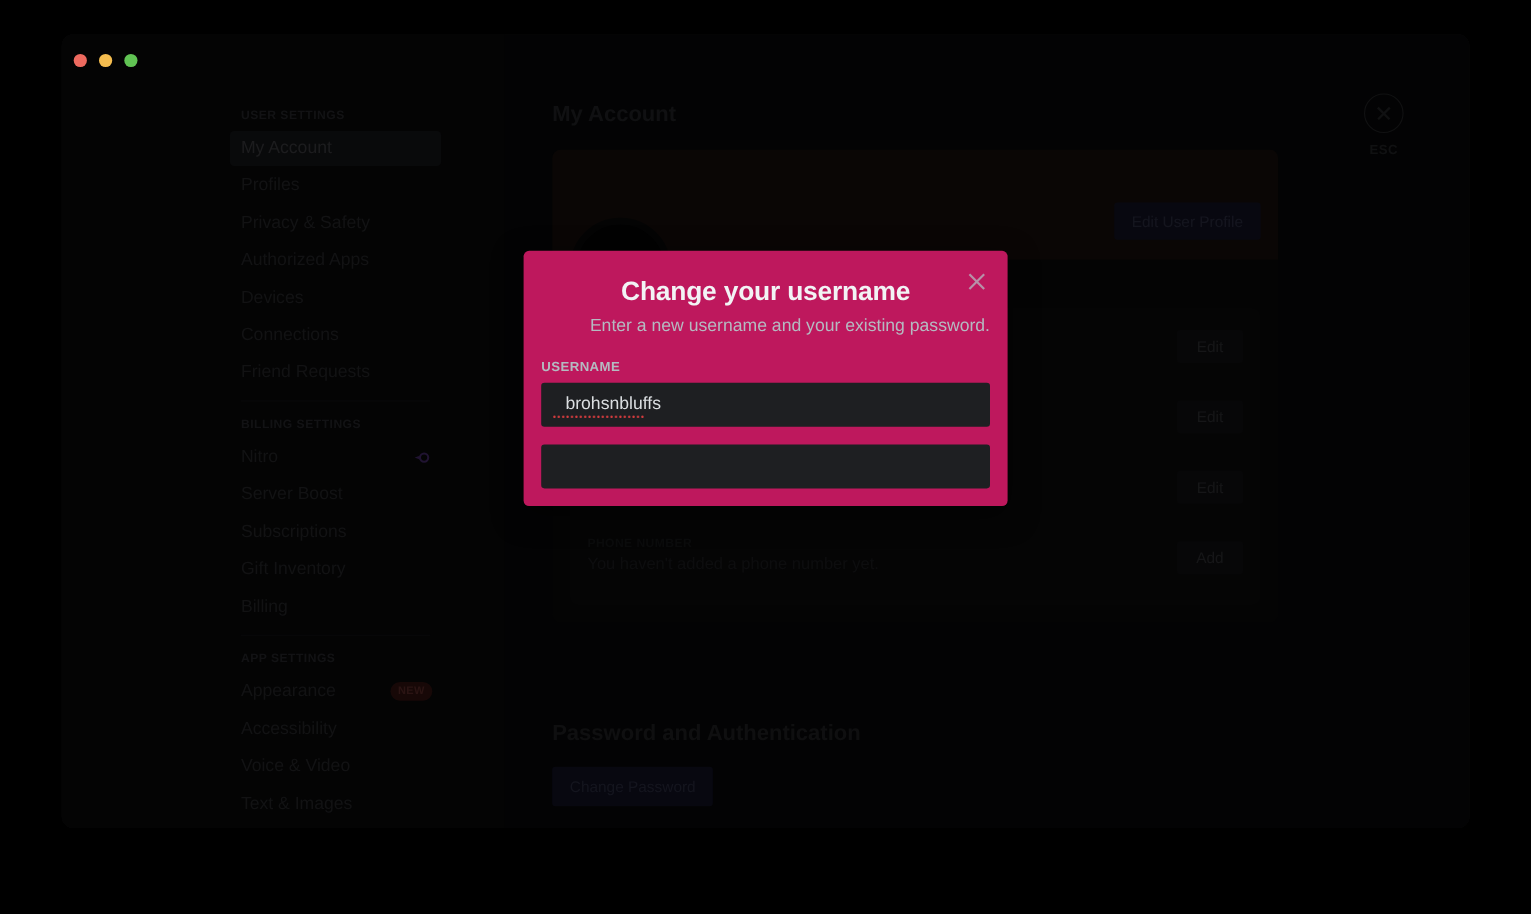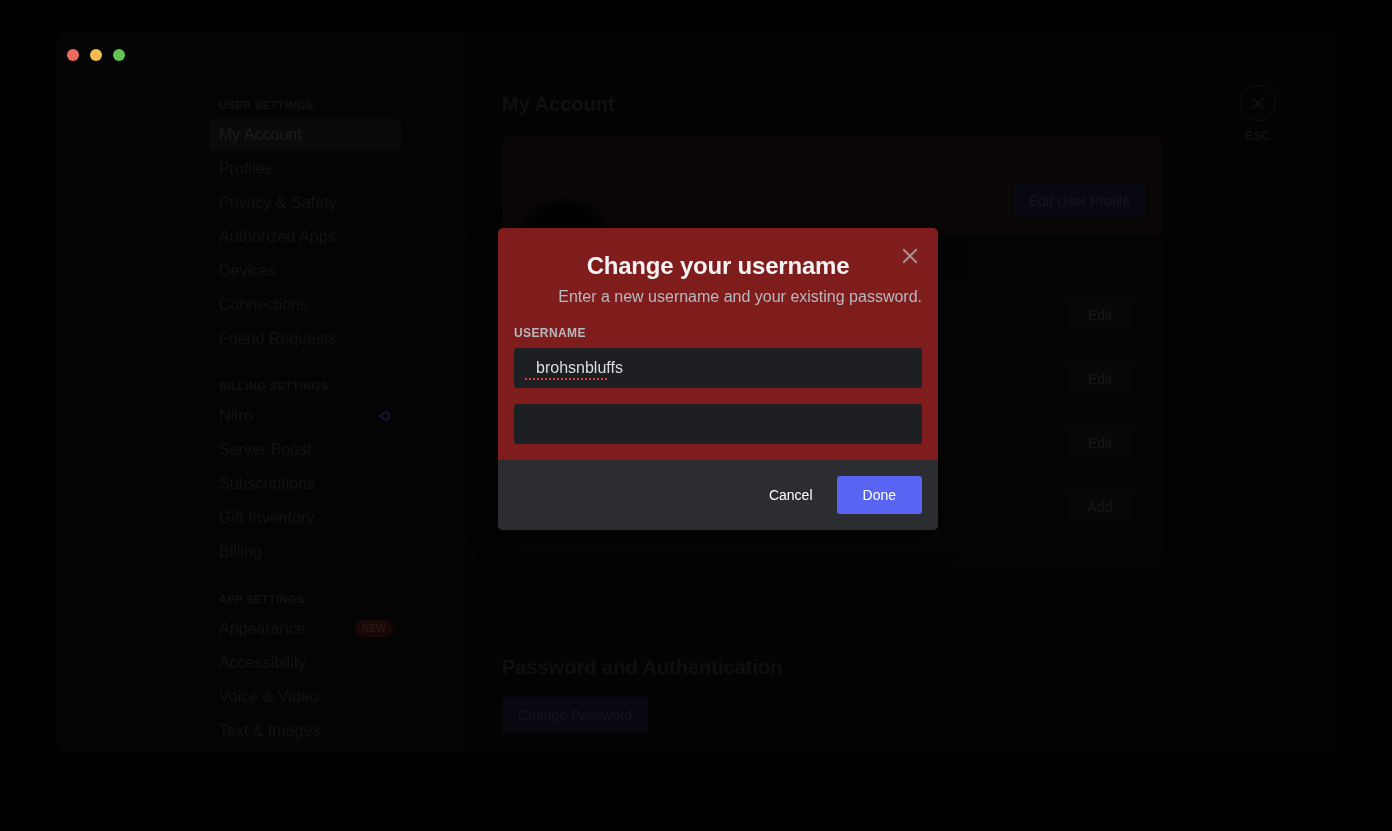--- a/index.html
+++ b/index.html
@@ -254,25 +254,24 @@
     left: 0; top: 0; right: 0; bottom: 0;
     background: rgba(0,0,0,0.60);
     z-index: 40;
   }
   #change-username-modal {
     position: absolute;
     left: 420px;
     top: 197px;
     width: 440px;
     border-radius: 5px;
-    background: #7f1d1d;
+    background: #be185d;
     overflow: hidden;
     box-shadow: 0 8px 26px rgba(0,0,0,0.55);
     z-index: 50;
-    margin-left: 22px;
   }
   #modal-body { padding: 24px 16px 16px 16px; }
   #modal-title {
     text-align: center;
     font-size: 24px;
     font-weight: bold;
     color: #f2f3f5;
     letter-spacing: -0.2px;
   }
   #modal-subtitle {
@@ -503,19 +502,15 @@
           <input class="field-input" id="username-input" type="text" value="brohsnbluffs" style="">
           <div id="spellcheck-underline"></div>
         </div>
       </div>
 
       <div class="field-block">
         <input class="field-input" id="current-password-input" type="password" value="" style="">
       </div>
     </div>
 
-    <div id="modal-footer">
-      <button id="cancel-button">Cancel</button>
-      <button id="done-button">Done</button>
-    </div>
   </div>
 
 </div>
 
 </body></html>

